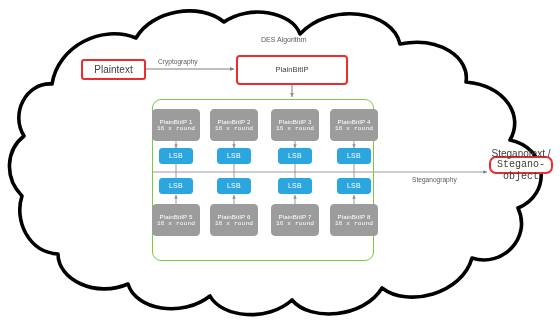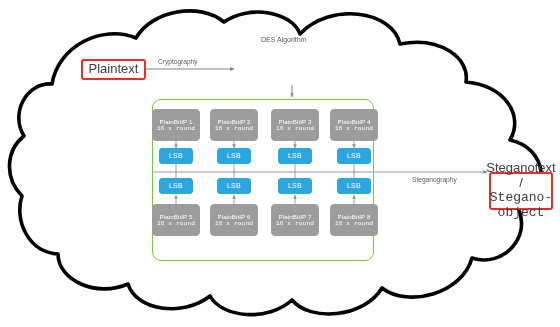--- a/index.html
+++ b/index.html
@@ -33,21 +33,21 @@
     align-items: center;
     justify-content: center;
     text-align: center;
     line-height: 1.15;
   }
   .node-red {
     background: #ffffff;
     border: 2px solid #ec2d2d;
     border-radius: 3px;
     color: #3d3d3d;
-    font-size: 13px;
+    font-size: 10px;
   }
   .node-red.big {
     font-size: 7.6px;
     border-radius: 4px;
   }
   .node-grey {
     background: #9c9c9c;
     border: 1px solid #9c9c9c;
     border-radius: 4px;
     color: #ffffff;
@@ -156,22 +156,25 @@
   </svg>
 
   <div class="panel-green" style="left:152px; top:99px; width:222px; height:162px;"></div>
 
   <div class="caption" style="left:261px; top:36px;">DES Algorithm</div>
 
   <div class="node node-red" style="left:81px; top:59px; width:65px; height:21px;">
     <span>Plaintext</span>
   </div>
 
-
-  <div class="node node-red" style="left:489px; top:172px; width:64px; height:38px;">
+  <div class="node node-red big" style="left:236px; top:55px; width:112px; height:30px;">
+    <span>PlainBitIP</span>
+  </div>
+
+  <div class="node node-red" style="left:489px; top:156px; width:64px; height:18px;border-radius:7px;">
     <span class="stack">
       <span>Steganotext /</span>
       <span class="l2">Stegano-object</span>
     </span>
   </div>
 
   <div class="edge-label" style="left:158px; top:58px;">Cryptography</div>
 
   <div class="edge-label" style="left:412px; top:176px;">Steganography</div>
 

